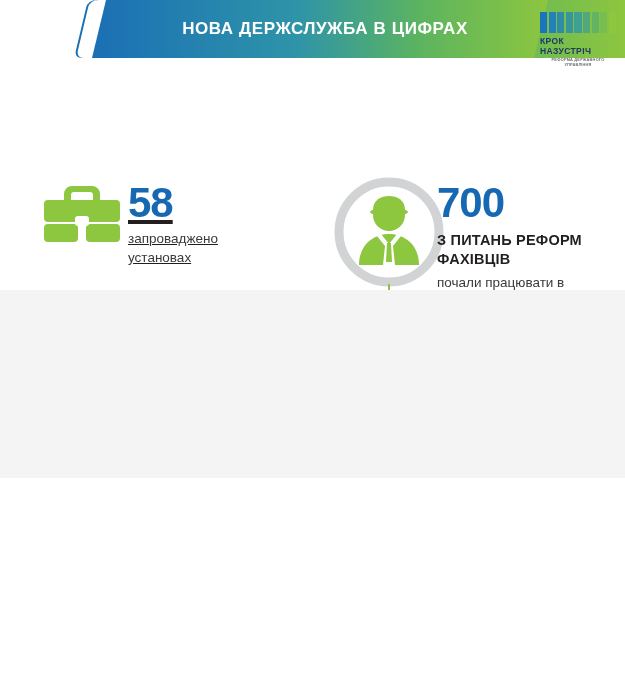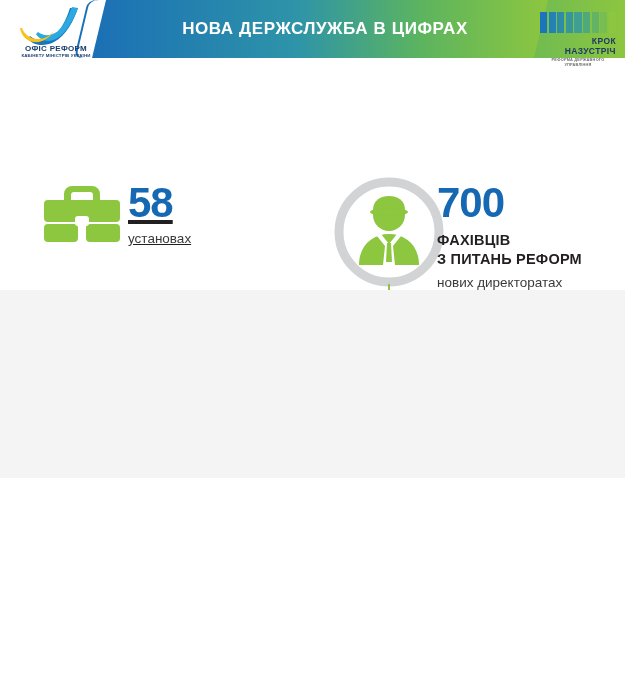--- a/index.html
+++ b/index.html
@@ -98,21 +98,21 @@
     width: 76px;
   }
   .logo-right-bars i {
     display: block;
     flex: 1 1 auto;
     height: 100%;
   }
   .logo-right-name {
     margin-top: 3px;
     width: 76px;
-    text-align: right;
+    text-align: left;
     font-size: 8.5px;
     font-weight: bold;
     color: #1f3864;
     letter-spacing: 0.4px;
   }
   .logo-right-sub {
     margin-top: 1px;
     width: 76px;
     text-align: center;
     font-size: 3.9px;
@@ -239,29 +239,20 @@
           <stop offset="100%" stop-color="#8dc63f"></stop>
         </linearGradient>
       </defs>
       <path d="M106,0 L625,0 L625,58 L522,58 Q512,58 514,50 L525,8 Q527,0 518,0 L99,0 Q90,0 88,8 L78,50 Q76,58 85,58 L83,58 Q74,58 76,50 L86,8 Q88,0 97,0 Z" fill="url(#bannerGrad)"></path>
       <path d="M106,0 L548,0 L534,58 L92,58 Z" fill="url(#bannerGrad)"></path>
     </svg>
   </div>
 
   <div class="header-title">НОВА ДЕРЖСЛУЖБА В ЦИФРАХ</div>
 
-  <div class="logo-left">
-    <svg width="96" height="40" viewBox="0 0 96 40" xmlns="http://www.w3.org/2000/svg" aria-hidden="true">
-      <path d="M22,30 C28,36 40,36 48,28 C56,20 60,8 62,2 L70,2 C66,14 58,30 46,36 C34,42 24,38 20,33 Z" fill="#1b75bb"></path>
-      <path d="M30,26 C36,31 46,30 52,23 C58,16 62,6 64,1 L70,2 C66,13 58,28 48,33 C38,38 30,32 28,28 Z" fill="#2ba9e0"></path>
-      <path d="M14,22 C16,28 22,33 30,33 C38,33 44,28 47,24 C42,32 34,37 26,36 C18,35 13,29 12,22 Z" fill="#f9c21b"></path>
-    </svg>
-    <div class="logo-left-name">ОФІС РЕФОРМ</div>
-    <div class="logo-left-sub">КАБІНЕТУ МІНІСТРІВ УКРАЇНИ</div>
-  </div>
 
   <div class="logo-right">
     <div class="logo-right-bars">
       <i style="background:#1b75bb"></i>
         <i style="background:#2481b5"></i>
         <i style="background:#2e8ca8"></i>
         <i style="background:#37969c"></i>
         <i style="background:#3f9f92"></i>
         <i style="background:#4fa97c"></i>
         <i style="background:#63b364"></i>
@@ -282,20 +273,21 @@
         <rect x="2" y="18" width="76" height="22" rx="4" fill="#8dc63f"></rect>
         <rect x="2" y="42" width="34" height="18" rx="4" fill="#8dc63f"></rect>
         <rect x="44" y="42" width="34" height="18" rx="4" fill="#8dc63f"></rect>
         <rect x="33" y="34" width="14" height="10" rx="3" fill="#ffffff"></rect>
         <rect x="38.5" y="41" width="3" height="14" fill="#ffffff"></rect>
       </svg>
     </div>
     <div class="stat-text">
       <div class="big-number n58">58</div>
       <div class="body-text">
+        <div>запроваджено</div>
         <div>установах</div>
       </div>
     </div>
   </div>
 
   <div class="donut-wrap">
     <svg width="118" height="118" viewBox="0 0 118 118" xmlns="http://www.w3.org/2000/svg" aria-hidden="true">
       <circle cx="59" cy="59" r="50" fill="none" stroke="#d1d3d4" stroke-width="9"></circle>
       <circle cx="59" cy="59" r="50" fill="none" stroke="#8dc63f" stroke-width="9" stroke-dasharray="169.6 144.6" transform="rotate(-90 59 59)" style="transform-origin:59px 59px; transform: rotate(-90deg) scale(-1,1) translate(-118px,0);"></circle>
       <g transform="translate(59,59)">
@@ -311,24 +303,25 @@
   <div class="donut-leader"></div>
   <div class="donut-caption">
     <div class="donut-pct"><span>54</span><span class="pct">%</span></div>
     <div class="donut-sub">до 35 років</div>
   </div>
 
   <div class="stat stat-600">
     <div class="stat-text">
       <div class="big-number n600">700</div>
       <div class="headline">
+        <div>З ПИТАНЬ РЕФОРМ</div>
         <div>ФАХІВЦІВ</div>
-        <div>З ПИТАНЬ РЕФОРМ</div>
       </div>
       <div class="body-text">
+        <div>почали працювати в</div>
         <div>нових директоратах</div>
       </div>
     </div>
   </div>
 </div>
 
 <div class="section s2">
 
   <div class="stat stat-84">
     <div class="stat-icon">

